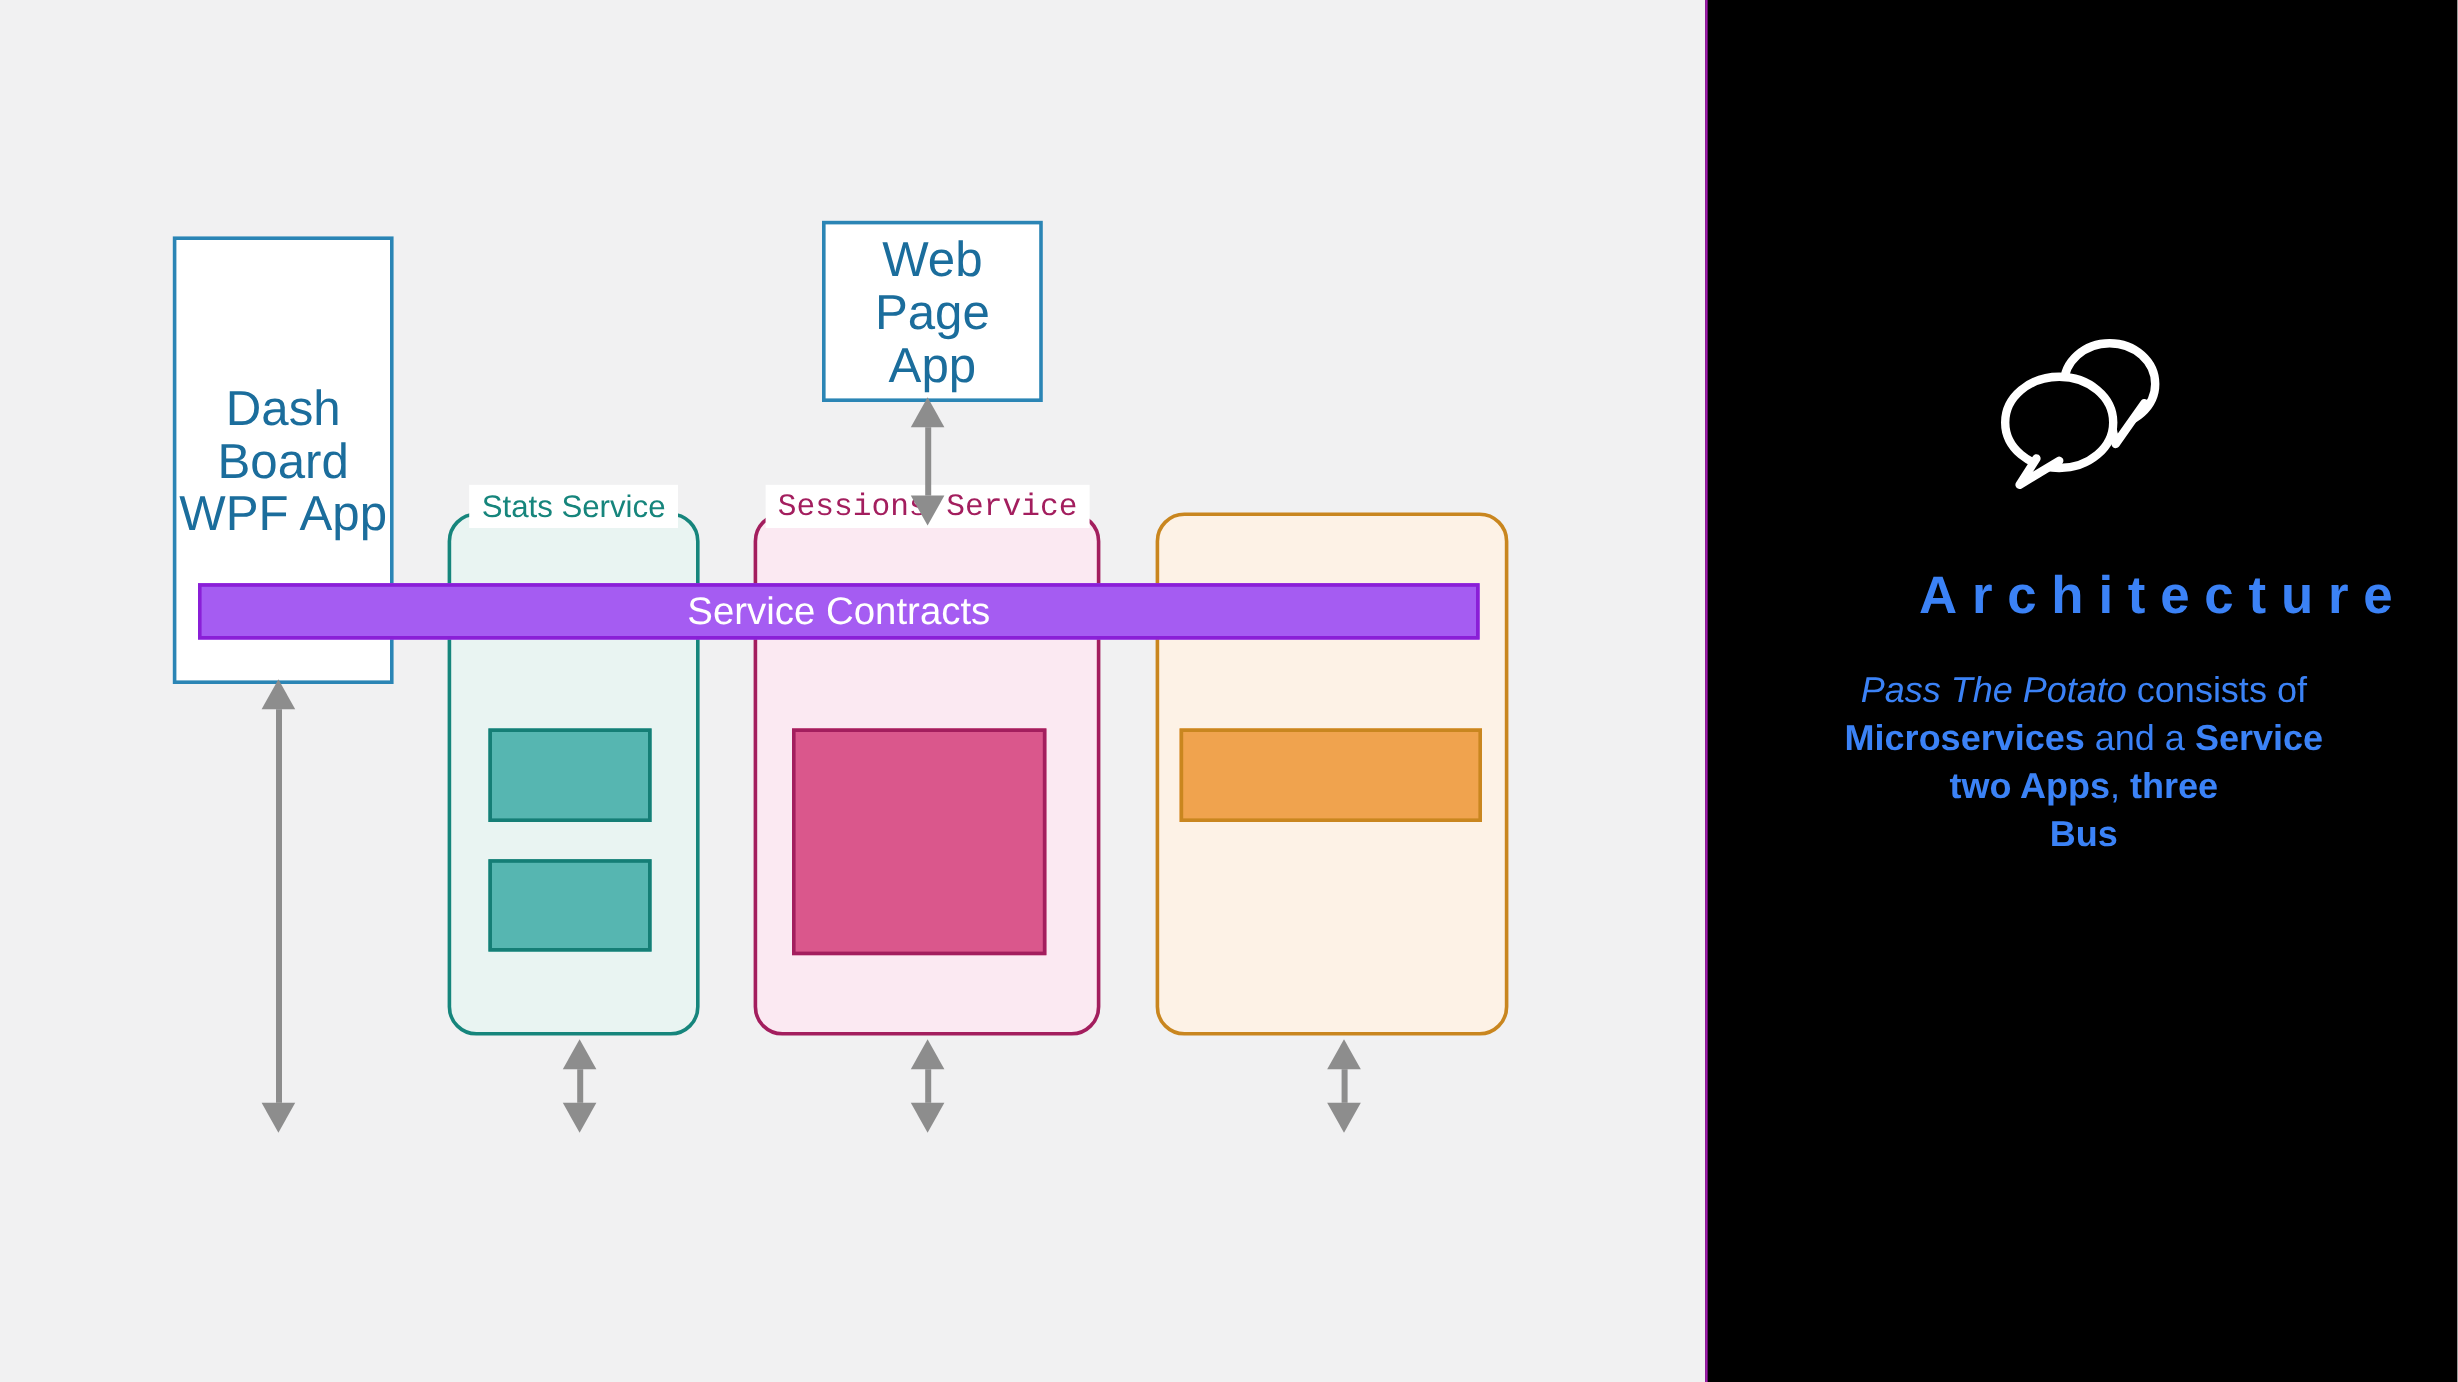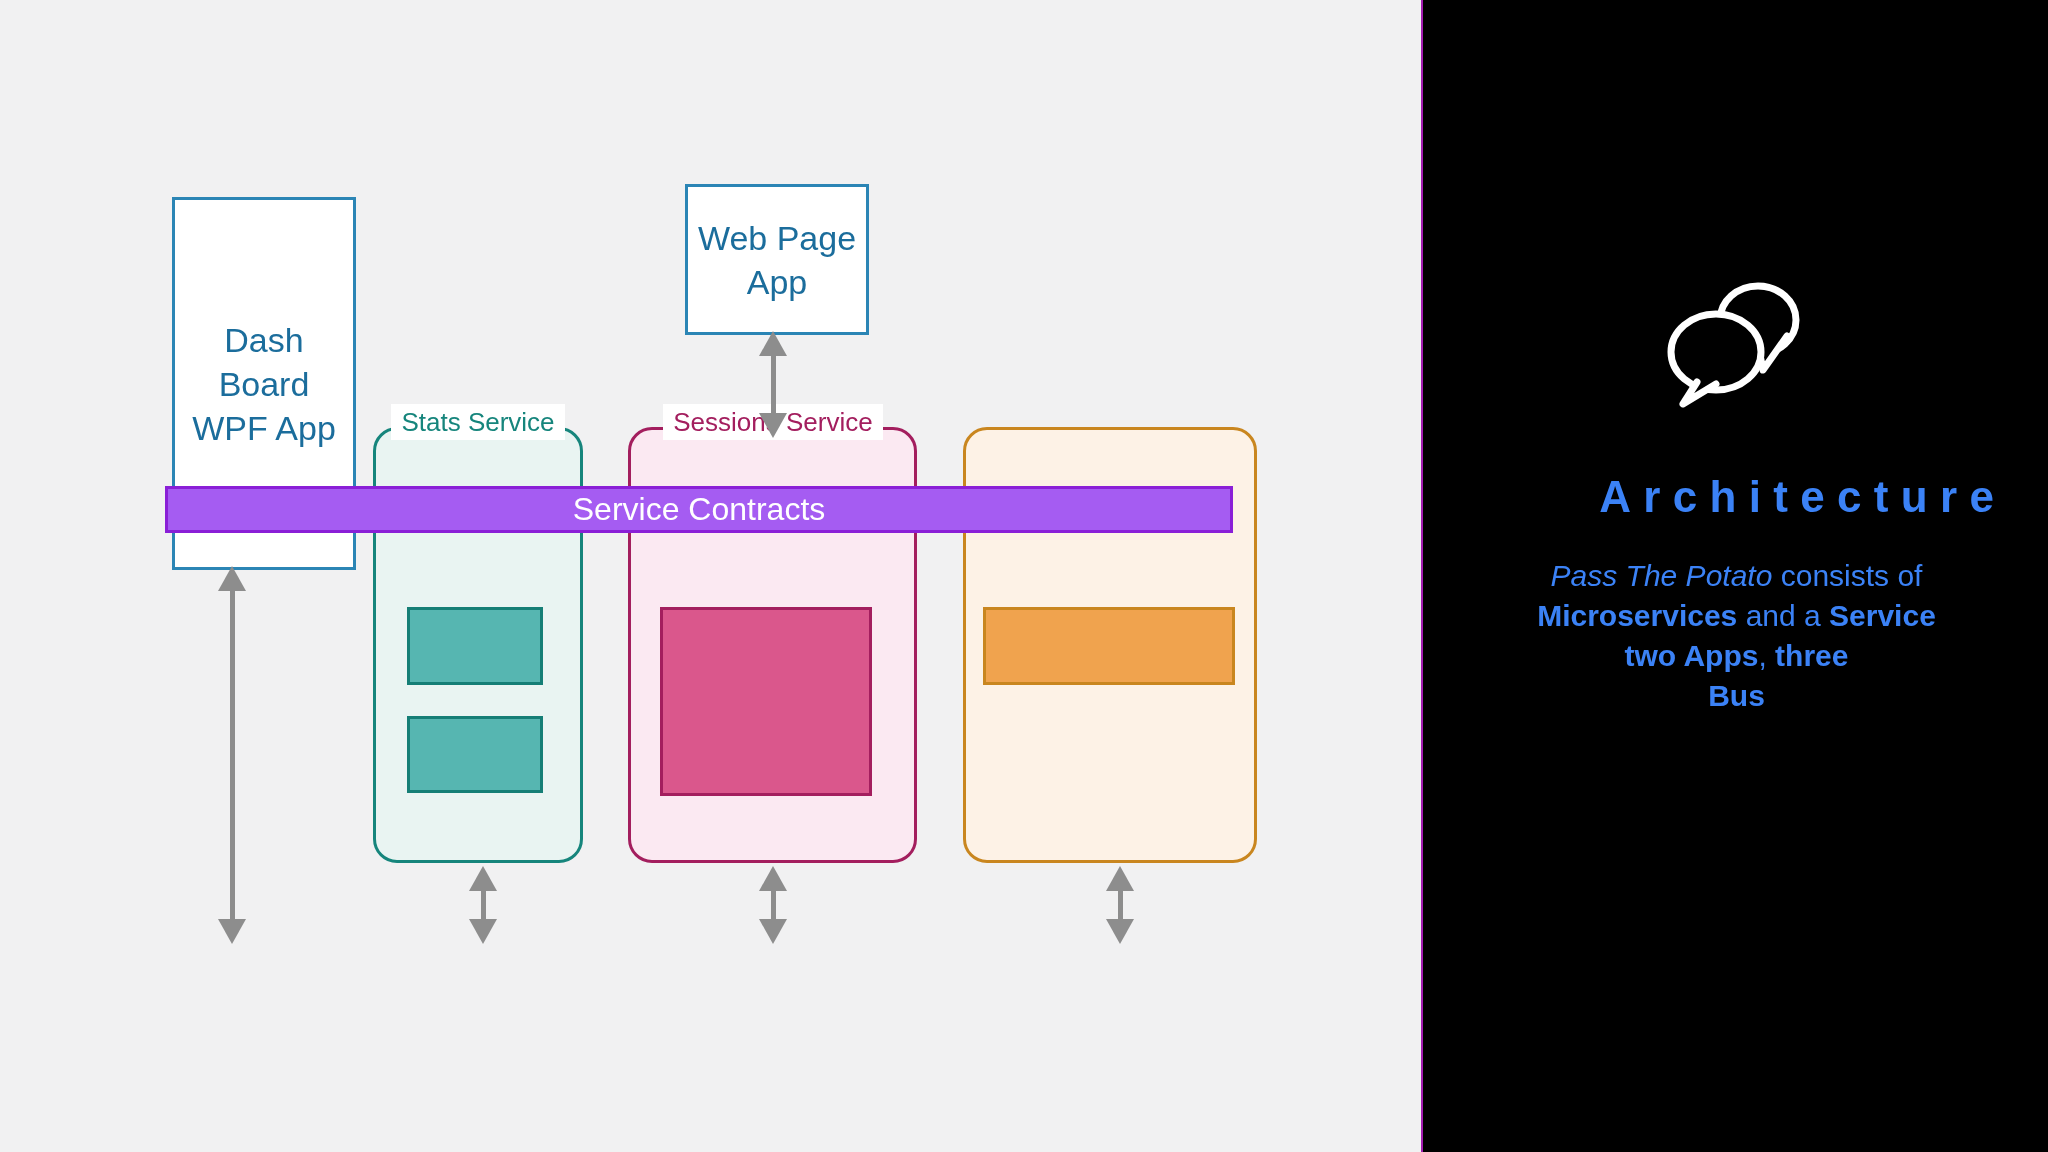--- a/index.html
+++ b/index.html
@@ -4,37 +4,37 @@
 <style>
   html,body{margin:0;padding:0;background:#f1f1f2;}
   .slide{
     position:relative;width:2048px;height:1152px;overflow:hidden;
     font-family:"Liberation Sans", sans-serif;background:#f1f1f2;
   }
   
   .app-box{
     position:absolute;background:#ffffff;border:3px solid #2b85b5;
     display:flex;flex-direction:column;align-items:center;justify-content:center;
-    color:#1b6d9c;font-size:34px;line-height:44px;text-align:center;z-index:1;
+    color:#1b6d9c;font-size:41px;line-height:44px;text-align:center;z-index:1;
   }
-  .dash-box{left:144px;top:197px;width:178px;height:367px;margin-left:28px;}
+  .dash-box{left:144px;top:197px;width:178px;height:367px;}
   .web-box{left:685px;top:184px;width:178px;height:145px;}
 
   .svc{
     position:absolute;top:427px;height:436px;border-radius:24px;
     border:3px solid;z-index:1;box-sizing:border-box;
   }
   .svc.stats{left:373px;width:210px;border-color:#16857c;background:#e9f4f2;}
   .svc.sessions{left:628px;width:289px;border-color:#a31e5e;background:#fbe9f2;}
   .svc.distributor{left:963px;width:294px;border-color:#c9861f;background:#fdf2e6;}
 
   .svc-label{position:absolute;top:407px;text-align:center;z-index:3;font-size:26px;}
   .svc-label span{background:#ffffff;padding:3px 10px;white-space:nowrap;}
   .svc-label.stats{left:348px;width:260px;color:#16857c;}
-  .svc-label.sessions{left:613px;width:320px;color:#a31e5e;}
+  .svc-label.sessions{left:613px;width:320px;color:#a31e5e;font-family:Liberation Mono, monospace;}
   .svc-label.distributor{left:948px;width:324px;color:#b5731c;}
 
   .inner-box{position:absolute;z-index:2;box-sizing:border-box;}
   .stats-box1{left:407px;top:607px;width:136px;height:78px;background:#56b6b1;border:3px solid #157e76;}
   .stats-box2{left:407px;top:716px;width:136px;height:77px;background:#56b6b1;border:3px solid #157e76;}
   .sessions-box{left:660px;top:607px;width:212px;height:189px;background:#da578c;border:3px solid #a31e5e;}
   .distributor-box{left:983px;top:607px;width:252px;height:78px;background:#f0a34e;border:3px solid #c9861f;}
 
   .contracts-bar{
     position:absolute;left:165px;top:486px;width:1068px;height:47px;

